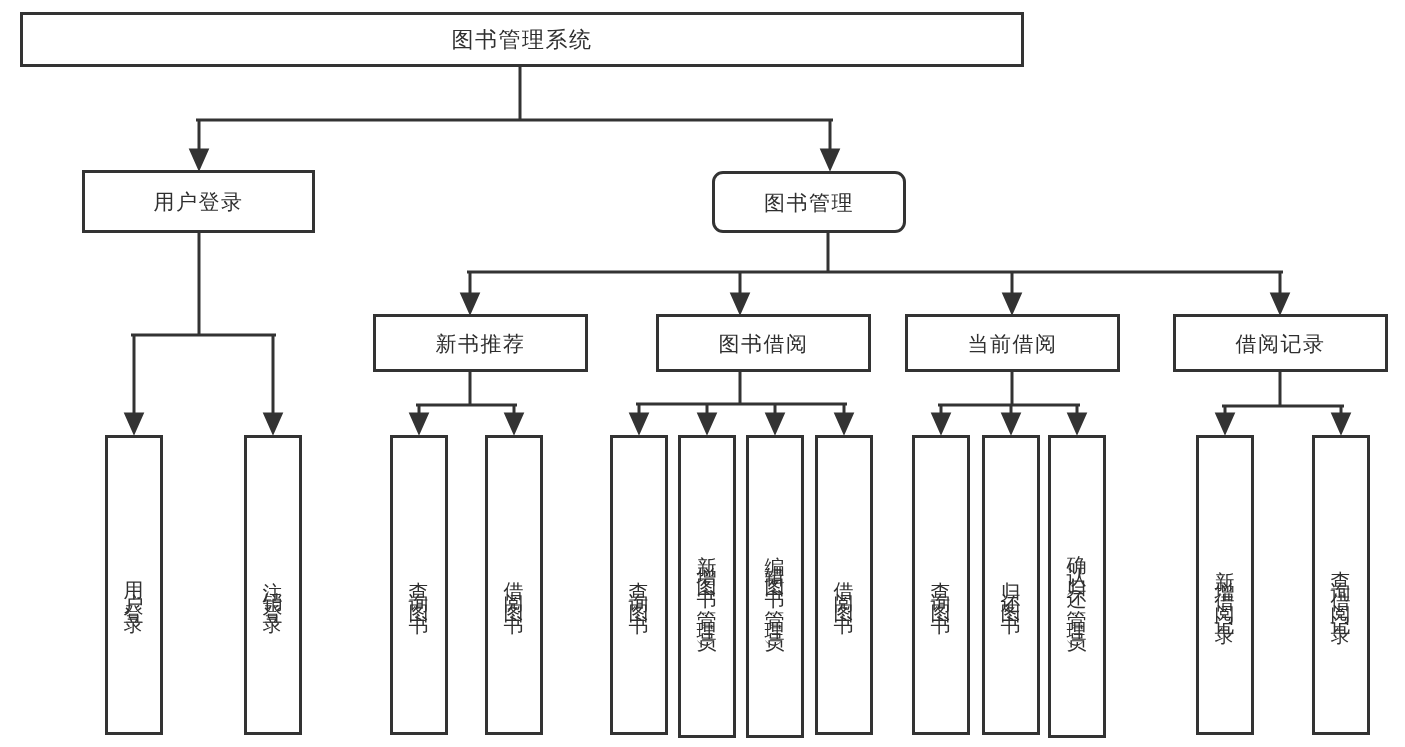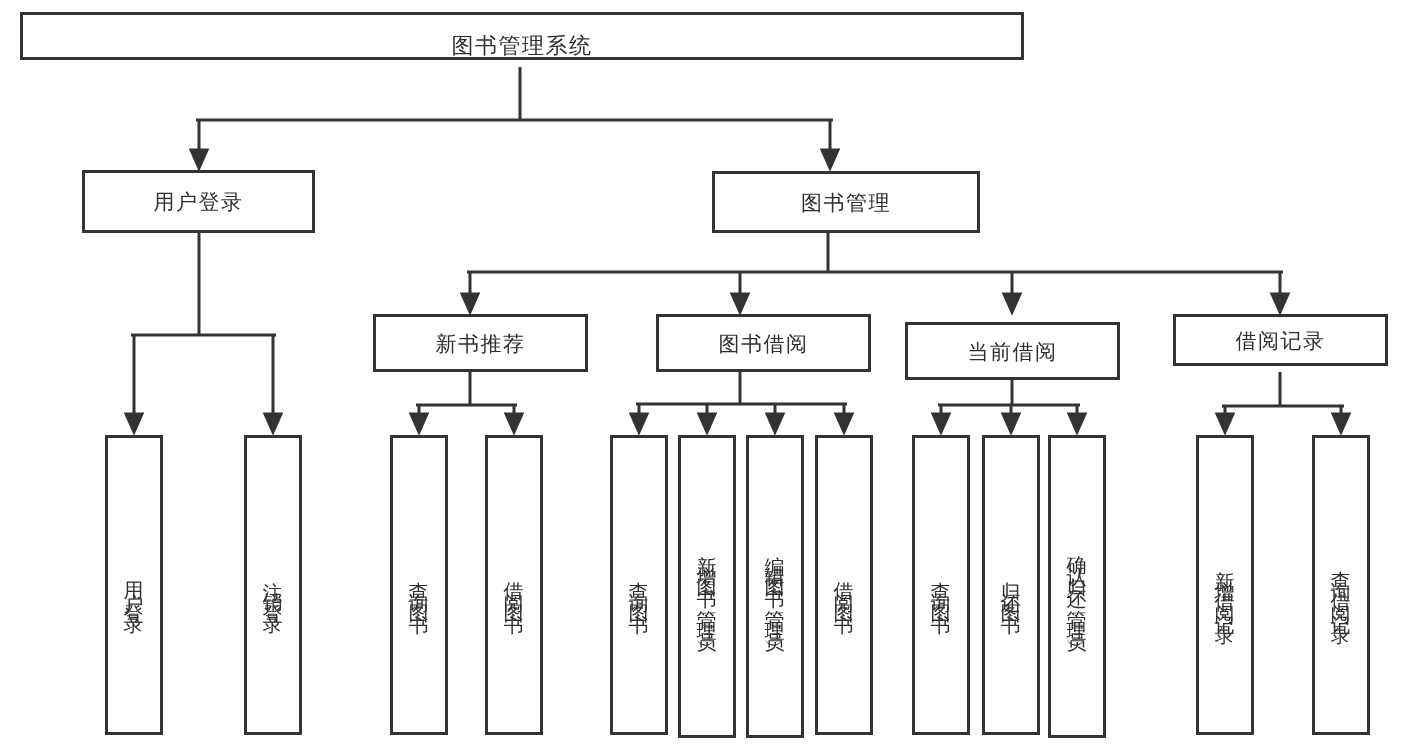--- a/index.html
+++ b/index.html
@@ -120,41 +120,41 @@
     <polygon points="1069,414 1085,414 1077,432" fill="#333333"></polygon>
 
     <line x1="1280" y1="372" x2="1280" y2="406" stroke="#333333"></line>
     <line x1="1223.5" y1="406" x2="1342.5" y2="406" stroke-linecap="square" stroke="#333333"></line>
     <line x1="1225" y1="406" x2="1225" y2="416" stroke="#333333"></line>
     <polygon points="1217,414 1233,414 1225,432" fill="#333333"></polygon>
     <line x1="1341" y1="406" x2="1341" y2="416" stroke="#333333"></line>
     <polygon points="1333,414 1349,414 1341,432" fill="#333333"></polygon>
   </svg>
 
-  <div class="box h-box root-box" style="left:20px; top:12px; width:1004px; height:48px;align-items:flex-end;">
+  <div class="box h-box root-box" style="left:20px; top:12px; width:1004px; height:55px;">
     <span>图书管理系统</span>
   </div>
 
   <div class="box h-box" style="left:82px; top:170px; width:233px; height:63px;">
     <span>用户登录</span>
   </div>
-  <div class="box h-box" style="left:712px; top:171px; width:268px; height:62px;">
+  <div class="box h-box" style="left:712px; top:171px; width:194px; height:62px;border-radius:11px;">
     <span>图书管理</span>
   </div>
 
   <div class="box h-box" style="left:373px; top:314px; width:215px; height:58px;">
     <span>新书推荐</span>
   </div>
   <div class="box h-box" style="left:633px; top:314px; width:215px; height:58px;margin-left:23px;">
     <span>图书借阅</span>
   </div>
-  <div class="box h-box" style="left:905px; top:314px; width:215px; height:58px;margin-top:8px;">
+  <div class="box h-box" style="left:905px; top:314px; width:215px; height:58px;">
     <span>当前借阅</span>
   </div>
-  <div class="box h-box" style="left:1173px; top:314px; width:215px; height:52px;">
+  <div class="box h-box" style="left:1173px; top:314px; width:215px; height:58px;">
     <span>借阅记录</span>
   </div>
 
   <div class="box v-box" style="left:105px; top:435px; width:58px; height:300px;">
     <span>用户登录</span>
   </div>
   <div class="box v-box" style="left:244px; top:435px; width:58px; height:300px;">
     <span>注销登录</span>
   </div>
 

